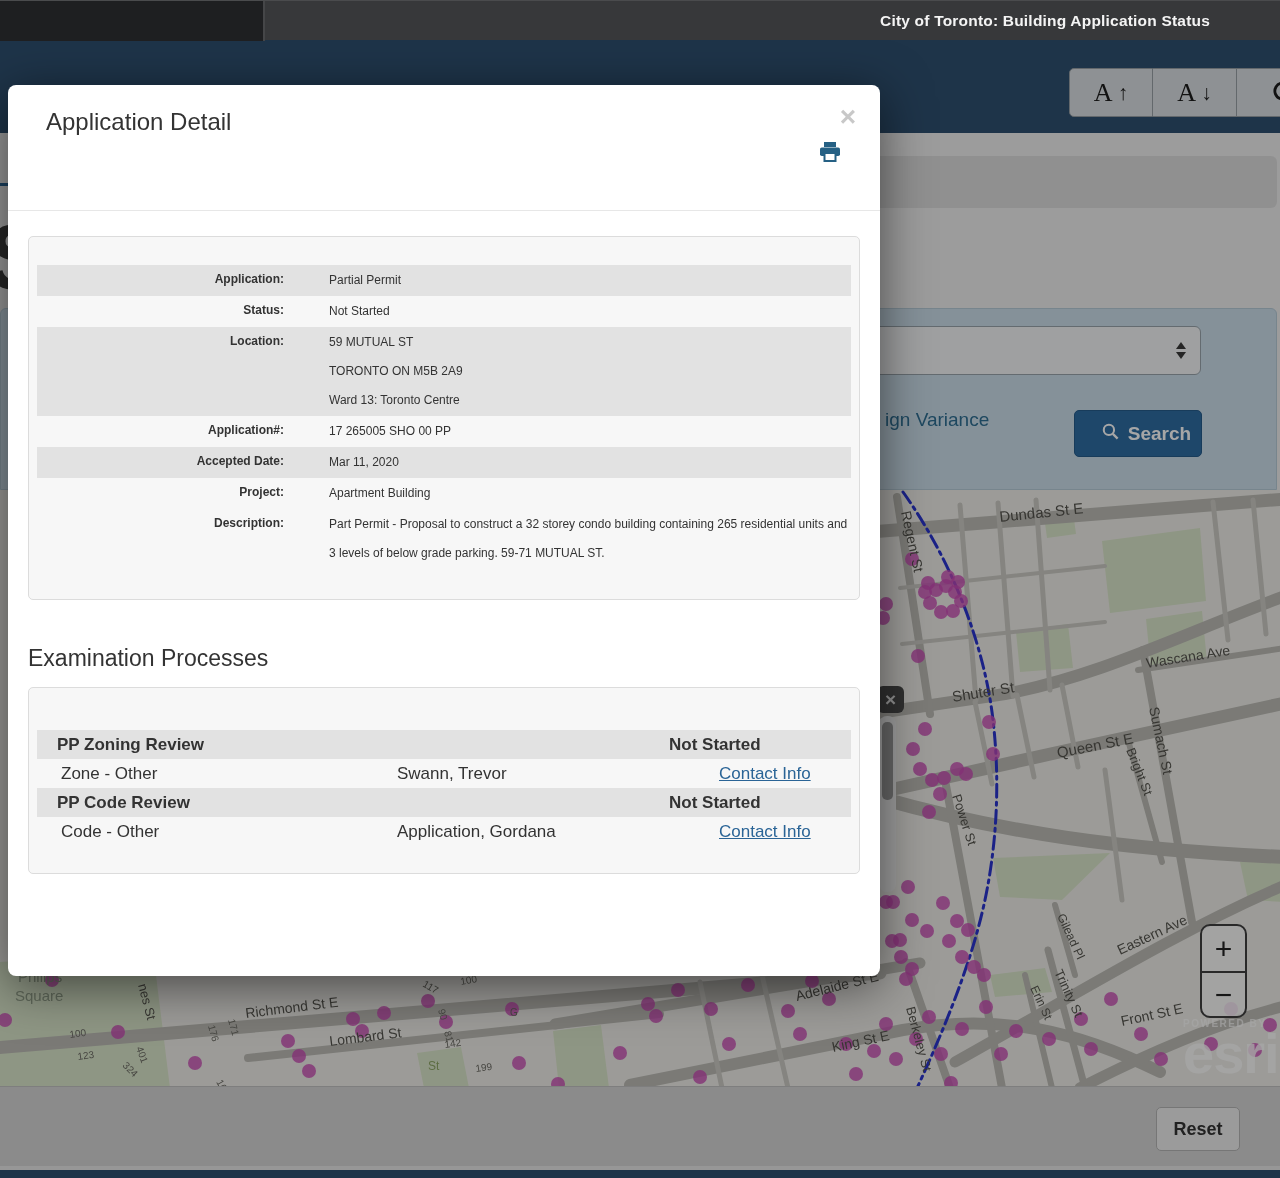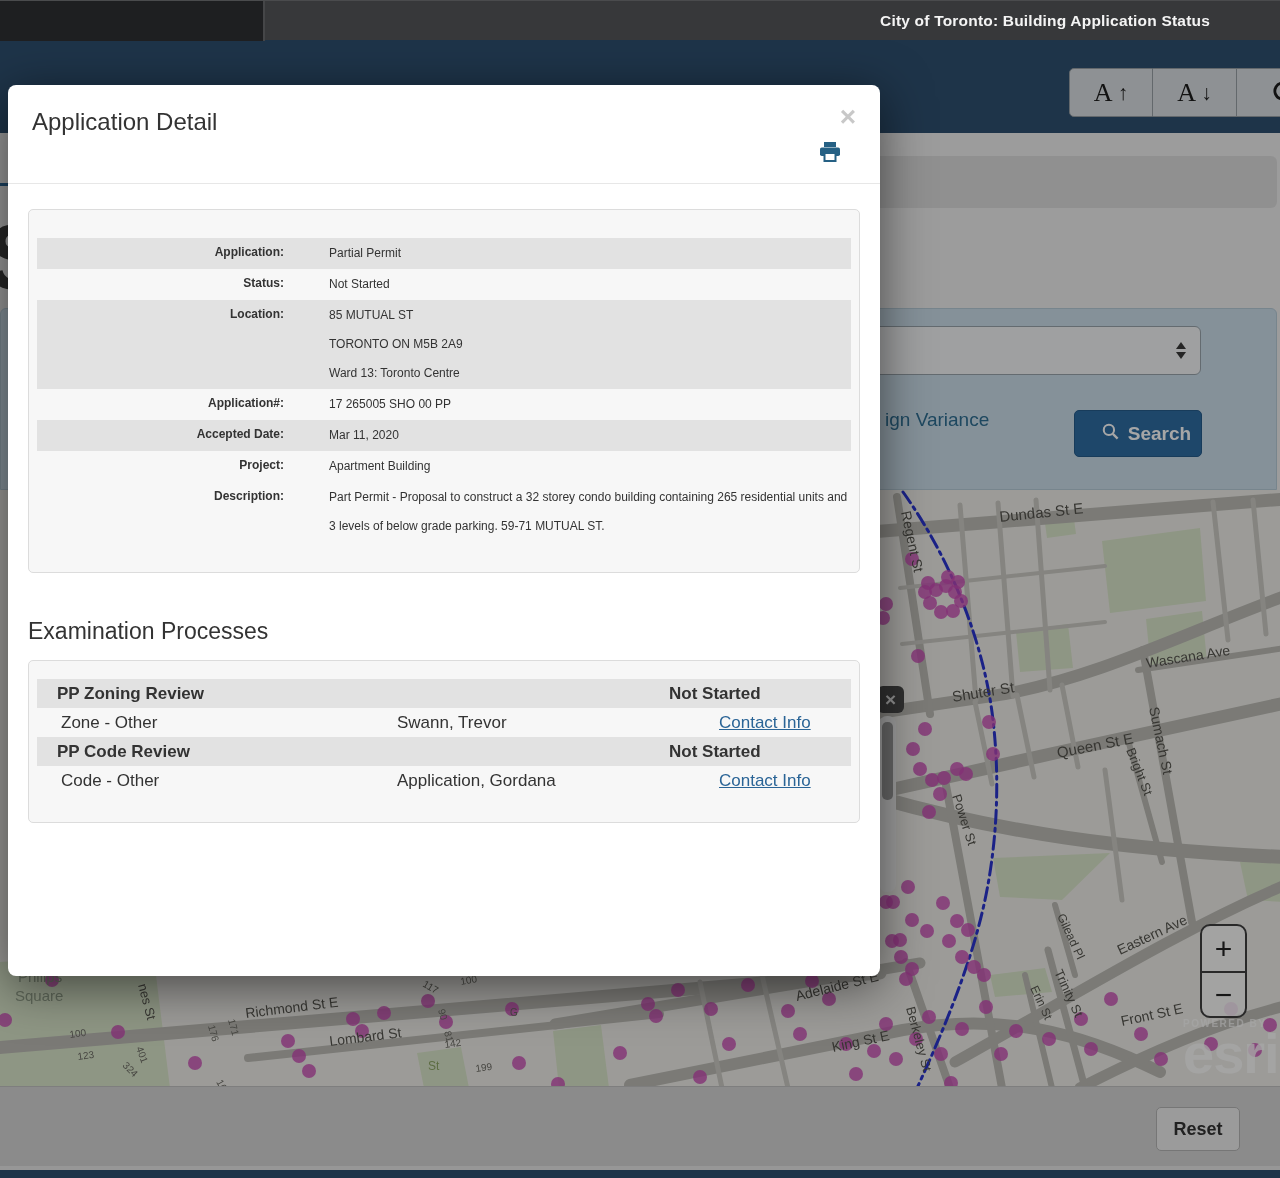--- a/index.html
+++ b/index.html
@@ -68,37 +68,37 @@
               border-top:1px solid #c2c2c2;z-index:6;}
   .reset-btn{position:absolute;left:1156px;top:20px;width:84px;height:44px;background:#efefef;
              border:1px solid #b5b5b5;border-radius:5px;font-size:18px;font-weight:bold;color:#333;cursor:pointer;
              font-family:"Liberation Sans",sans-serif;}
   .bottom-strip{position:absolute;left:0;top:1170px;width:1280px;height:8px;background:#2e5070;z-index:6;}
 
   
   .overlay{position:absolute;left:0;top:40px;width:1280px;height:1138px;background:rgba(0,0,0,.35);z-index:40;}
   .modal{position:absolute;left:8px;top:85px;width:872px;height:891px;background:#fff;border-radius:8px;
          box-shadow:0 10px 50px rgba(0,0,0,.55);z-index:50;color:#333;}
-  .modal-header{position:relative;height:99px;border-bottom:1px solid #e7e7e7;padding:23px 24px 0;}
+  .modal-header{position:relative;height:126px;border-bottom:1px solid #e7e7e7;padding:23px 38px 0;}
   .modal-title{font-size:24px;font-weight:500;color:#333;}
   .modal-close{position:absolute;right:18px;top:16px;font-size:28px;font-weight:bold;color:#c8c8c8;
                line-height:1;cursor:pointer;padding:2px 6px;}
   .print-btn{position:absolute;right:38px;top:55px;cursor:pointer;}
 
   .detail-panel{margin:25px 20px 0;background:#f7f7f7;border:1px solid #dcdcdc;border-radius:5px;
                 padding:28px 8px 30px;}
   .drow{display:grid;grid-template-columns:247px 1fr;padding:1px 0;line-height:27px;font-size:12px;}
   .drow.striped{background:#e2e2e2;}
   .dlabel{font-weight:bold;text-align:right;color:#333;}
   .dvalue{padding-left:45px;color:#333;}
   .dvalue div{line-height:29px;}
 
   .exam-heading{margin:45px 0 0 20px;font-size:23px;font-weight:500;color:#333;}
   .exam-panel{margin:15px 20px 0;background:#f7f7f7;border:1px solid #dcdcdc;border-radius:5px;
-              padding:18px 8px 27px;}
+              padding:42px 8px 27px;}
   .prow{display:grid;grid-template-columns:340px 272px 1fr;padding:1px 0 1px 20px;line-height:27px;font-size:17px;}
   .prow.head{background:#e2e2e2;font-weight:bold;}
   .prow.head .pname{grid-column:1/3;}
   .ptype{padding-left:4px;}
   .plink a{color:#2a6496;text-decoration:underline;margin-left:50px;cursor:pointer;}
 </style>
 </head>
 <body>
 
 <div class="page">
@@ -380,21 +380,21 @@
         </div>
         <div class="drow">
           <div class="dlabel">Status:</div>
           <div class="dvalue">
             <div>Not Started</div>
           </div>
         </div>
         <div class="drow striped">
           <div class="dlabel">Location:</div>
           <div class="dvalue">
-            <div>85 MUTUAL ST</div>
+            <div>59 MUTUAL ST</div>
             <div>TORONTO ON M5B 2A9</div>
             <div>Ward 13: Toronto Centre</div>
           </div>
         </div>
         <div class="drow">
           <div class="dlabel">Application#:</div>
           <div class="dvalue">
             <div>17 265005 SHO 00 PP</div>
           </div>
         </div>

